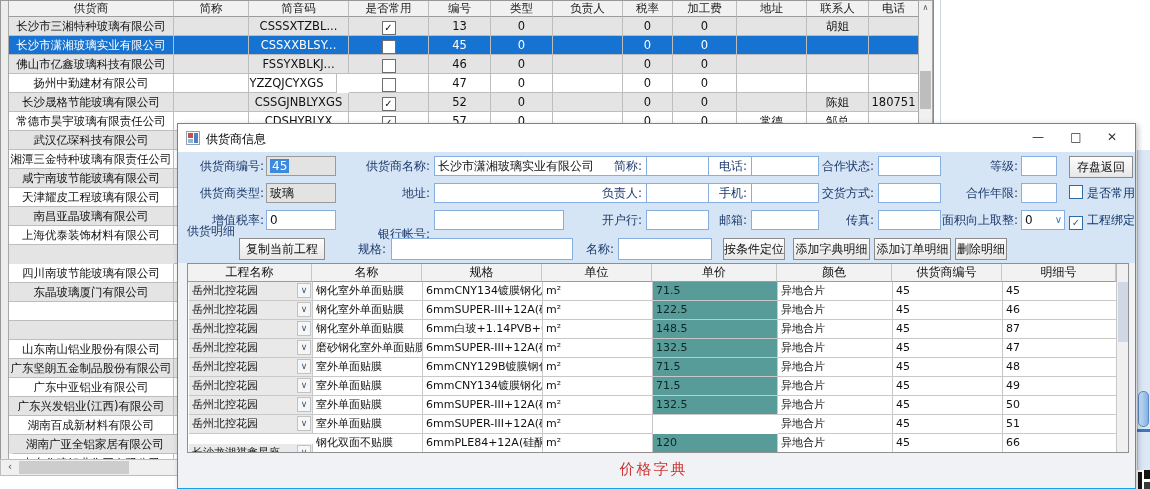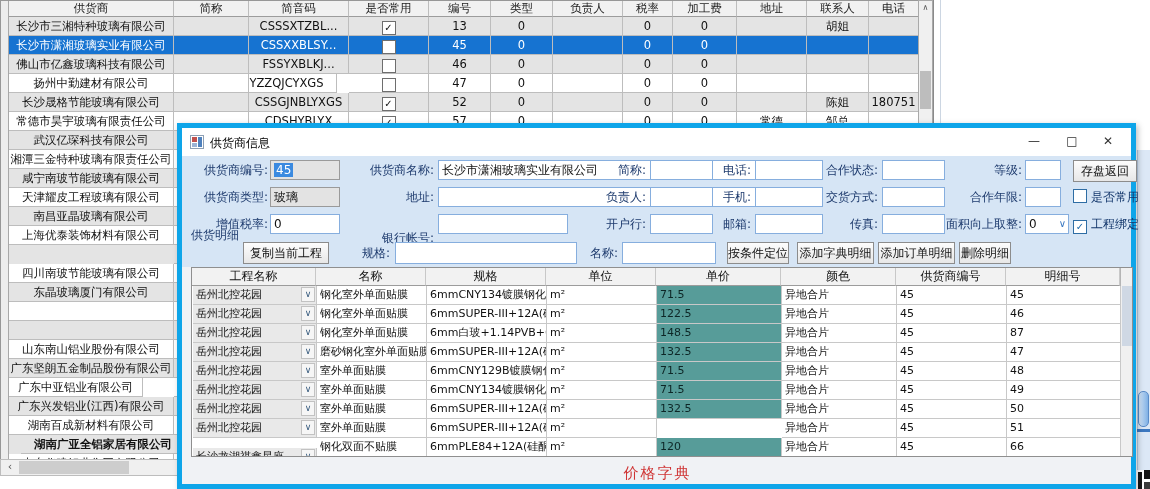--- a/index.html
+++ b/index.html
@@ -33,21 +33,21 @@
   .rstrip{position:absolute;left:1137px;top:150px;width:13px;height:339px;background:#dce8f6;border-left:1px solid #b9cbe2;}
   .rthumb{position:absolute;left:1138px;top:391px;width:11px;height:36px;border-radius:5px;
     background:linear-gradient(90deg,#cfe3f7,#7fb0e4);border:1px solid #5a8cc9;box-sizing:border-box;}
   .rline{position:absolute;left:1137px;top:429px;width:13px;height:3px;background:#3c78c0;}
   .fragment{position:absolute;left:1136px;top:470px;width:14px;height:19px;background:#fff;overflow:hidden;}
   .fragment .f1{position:absolute;left:2px;top:2px;width:4px;height:17px;background:#161616;}
   .fragment .f2{position:absolute;left:8px;top:0px;width:6px;height:9px;background:#161616;}
   .fragment .f3{position:absolute;left:8px;top:12px;width:6px;height:7px;background:#3a3a3a;}
   
   .dialog{position:absolute;left:177px;top:123px;width:959px;height:366px;background:#f0f2f5;
-    border:5px solid #0ea5e9;box-sizing:border-box;box-shadow:2px 2px 6px rgba(0,0,0,0.25);padding-left:20px;}
+    border:1px solid #0ea5e9;box-sizing:border-box;box-shadow:2px 2px 6px rgba(0,0,0,0.25);padding-left:20px;}
   .titlebar{position:absolute;left:0;top:0;width:100%;height:28px;background:#ffffff;}
   .titleicon{position:absolute;left:8px;top:7px;width:14px;height:14px;border:1px solid #8ea0b4;background:#fff;box-sizing:border-box;}
   .titleicon .a{position:absolute;left:1px;top:1px;width:5px;height:5px;background:#c0504d;}
   .titleicon .b{position:absolute;left:7px;top:1px;width:4px;height:10px;background:#4f81bd;}
   .titleicon .c{position:absolute;left:1px;top:7px;width:5px;height:4px;background:#9ab3d5;}
   .titletext{position:absolute;left:28px;top:7px;font-size:12px;color:#000;}
   .winbtn{position:absolute;top:0px;width:34px;height:27px;text-align:center;line-height:27px;color:#333;font-size:12px;}
   .btn-min{right:80px;} .btn-max{right:42px;} .btn-close{right:6px;}
   .bluepanel{position:absolute;left:0;top:28px;width:100%;height:111px;background:#d6e5f5;}
   .flabel{position:absolute;height:20px;line-height:20px;color:#1d3a6d;text-align:right;white-space:nowrap;overflow:hidden;font-size:12px;}
@@ -360,21 +360,21 @@
           <div class="bgcell" style="left: 420px; width: 62px;"></div>
           <div class="bgcell" style="left: 482px; width: 62px;"></div>
           <div class="bgcell" style="left: 544px; width: 70px;"></div>
           <div class="bgcell" style="left: 614px; width: 50px;"></div>
           <div class="bgcell" style="left: 664px; width: 64px;"></div>
           <div class="bgcell" style="left: 728px; width: 70px;"></div>
           <div class="bgcell" style="left: 798px; width: 62px;"></div>
           <div class="bgcell" style="left: 860px; width: 50px;"></div>
         </div>
         <div class="bgrow row-plain" style="top: 377px;">
-          <div class="bgcell" style="left: 0px; width: 134px;">广东中亚铝业有限公司</div>
+          <div class="bgcell" style="left: 0px; width: 165px;">广东中亚铝业有限公司</div>
           <div class="bgcell" style="left: 165px; width: 75px;"></div>
           <div class="bgcell" style="left: 240px; width: 100px;"></div>
           <div class="bgcell" style="left: 340px; width: 80px;"></div>
           <div class="bgcell" style="left: 420px; width: 62px;"></div>
           <div class="bgcell" style="left: 482px; width: 62px;"></div>
           <div class="bgcell" style="left: 544px; width: 70px;"></div>
           <div class="bgcell" style="left: 614px; width: 50px;"></div>
           <div class="bgcell" style="left: 664px; width: 64px;"></div>
           <div class="bgcell" style="left: 728px; width: 70px;"></div>
           <div class="bgcell" style="left: 798px; width: 62px;"></div>
@@ -402,21 +402,21 @@
           <div class="bgcell" style="left: 420px; width: 62px;"></div>
           <div class="bgcell" style="left: 482px; width: 62px;"></div>
           <div class="bgcell" style="left: 544px; width: 70px;"></div>
           <div class="bgcell" style="left: 614px; width: 50px;"></div>
           <div class="bgcell" style="left: 664px; width: 64px;"></div>
           <div class="bgcell" style="left: 728px; width: 70px;"></div>
           <div class="bgcell" style="left: 798px; width: 62px;"></div>
           <div class="bgcell" style="left: 860px; width: 50px;"></div>
         </div>
         <div class="bgrow row-alt" style="top: 434px;">
-          <div class="bgcell" style="left: 12px; width: 165px; font-weight: bold;">湖南广亚全铝家居有限公司</div>
+          <div class="bgcell" style="left: 4px; width: 165px;">湖南广亚全铝家居有限公司</div>
           <div class="bgcell" style="left: 165px; width: 75px;"></div>
           <div class="bgcell" style="left: 240px; width: 100px;"></div>
           <div class="bgcell" style="left: 340px; width: 80px;"></div>
           <div class="bgcell" style="left: 420px; width: 62px;"></div>
           <div class="bgcell" style="left: 482px; width: 62px;"></div>
           <div class="bgcell" style="left: 544px; width: 70px;"></div>
           <div class="bgcell" style="left: 614px; width: 50px;"></div>
           <div class="bgcell" style="left: 664px; width: 64px;"></div>
           <div class="bgcell" style="left: 728px; width: 70px;"></div>
           <div class="bgcell" style="left: 798px; width: 62px;"></div>

